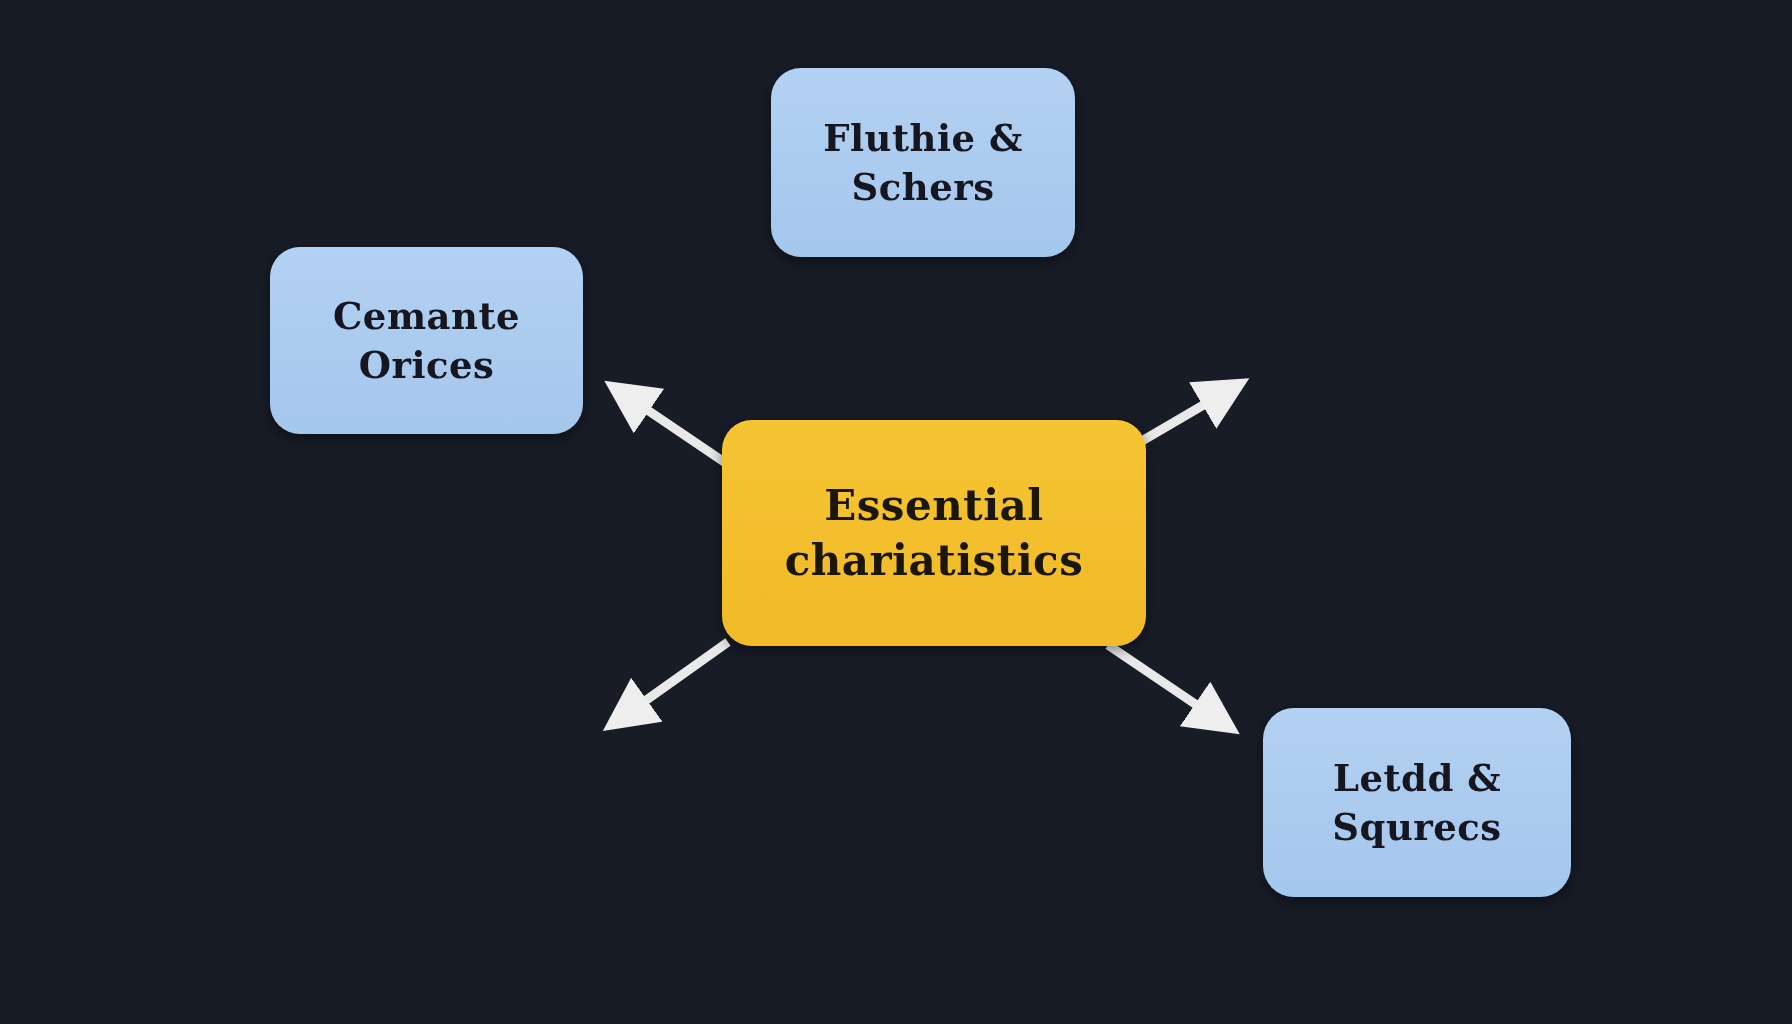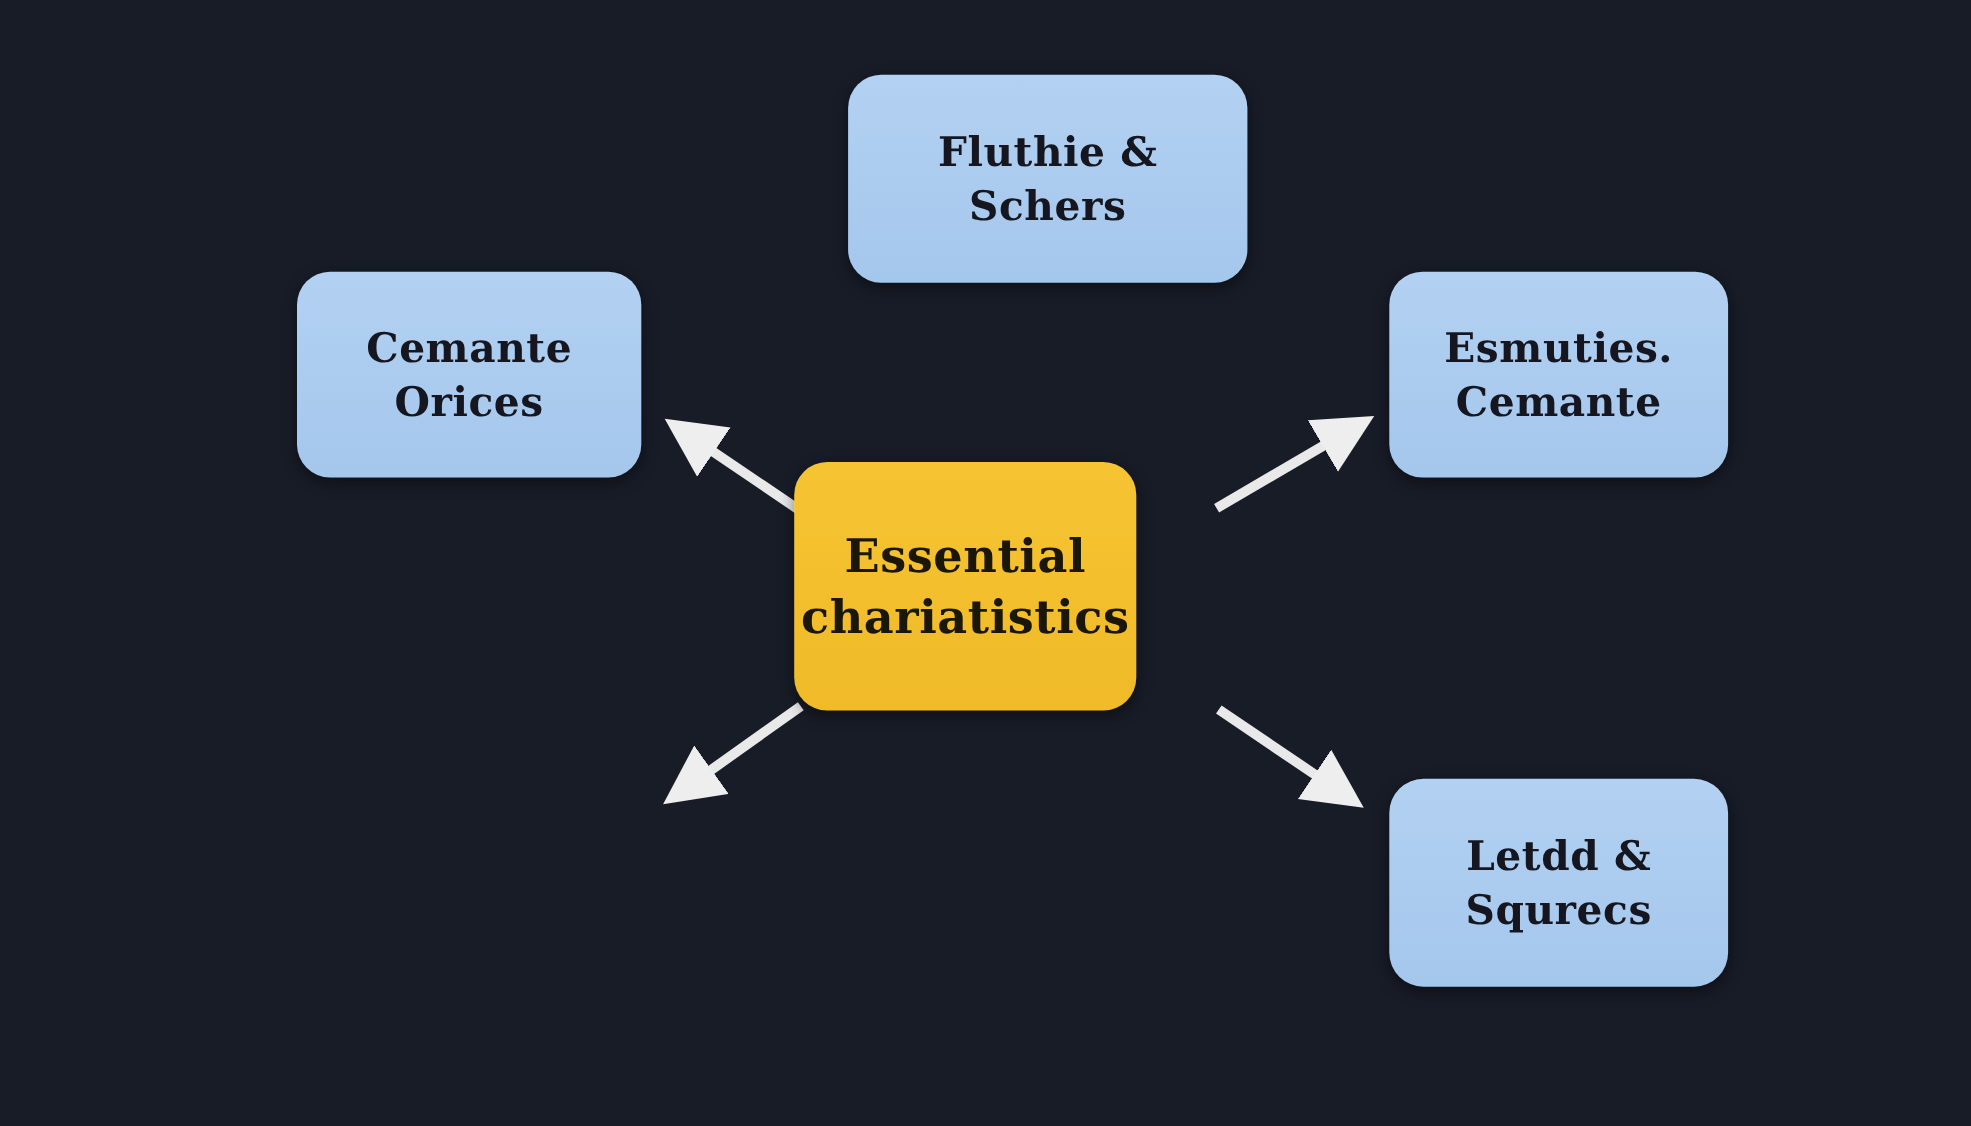--- a/index.html
+++ b/index.html
@@ -45,24 +45,24 @@
     font-size: 37px;
   }
   .node-yellow {
     background: linear-gradient(180deg, #f6c433 0%, #f0ba28 100%);
   }
   .node-yellow .label {
     font-size: 42px;
     color: #1b1708;
   }
   
-  .node-top          { left: 771px;  top: 68px;  width: 363px; height: 189px; }
+  .node-top          { left: 771px;  top: 68px;  width: 304px; height: 189px; }
   .node-left         { left: 270px;  top: 247px; width: 313px; height: 187px; }
   .node-right        { left: 1263px; top: 247px; width: 308px; height: 187px; }
-  .node-center       { left: 722px;  top: 420px; width: 311px; height: 226px; }
+  .node-center       { left: 722px;  top: 420px; width: 424px; height: 226px; }
   .node-bottom-left  { left: 270px;  top: 708px; width: 308px; height: 185px; }
   .node-bottom-right { left: 1263px; top: 708px; width: 308px; height: 189px; border-radius: 31px; }
 </style>
 </head>
 <body>
 
 <div class="canvas">
 
   <svg class="connector-layer" viewBox="0 0 1792 1024" xmlns="http://www.w3.org/2000/svg">
     <defs>
@@ -89,24 +89,20 @@
   <div class="node node-blue node-top">
     <span class="label">Fluthie &amp;
 Schers</span>
   </div>
 
   <div class="node node-blue node-left">
     <span class="label">Cemante
 Orices</span>
   </div>
 
-  <div class="node node-blue node-right">
-    <span class="label">Esmuties.
-Cemante</span>
-  </div>
 
   <div class="node node-yellow node-center">
     <span class="label">Essential
 chariatistics</span>
   </div>
 
 
   <div class="node node-blue node-bottom-right">
     <span class="label">Letdd &amp;
 Squrecs</span>

